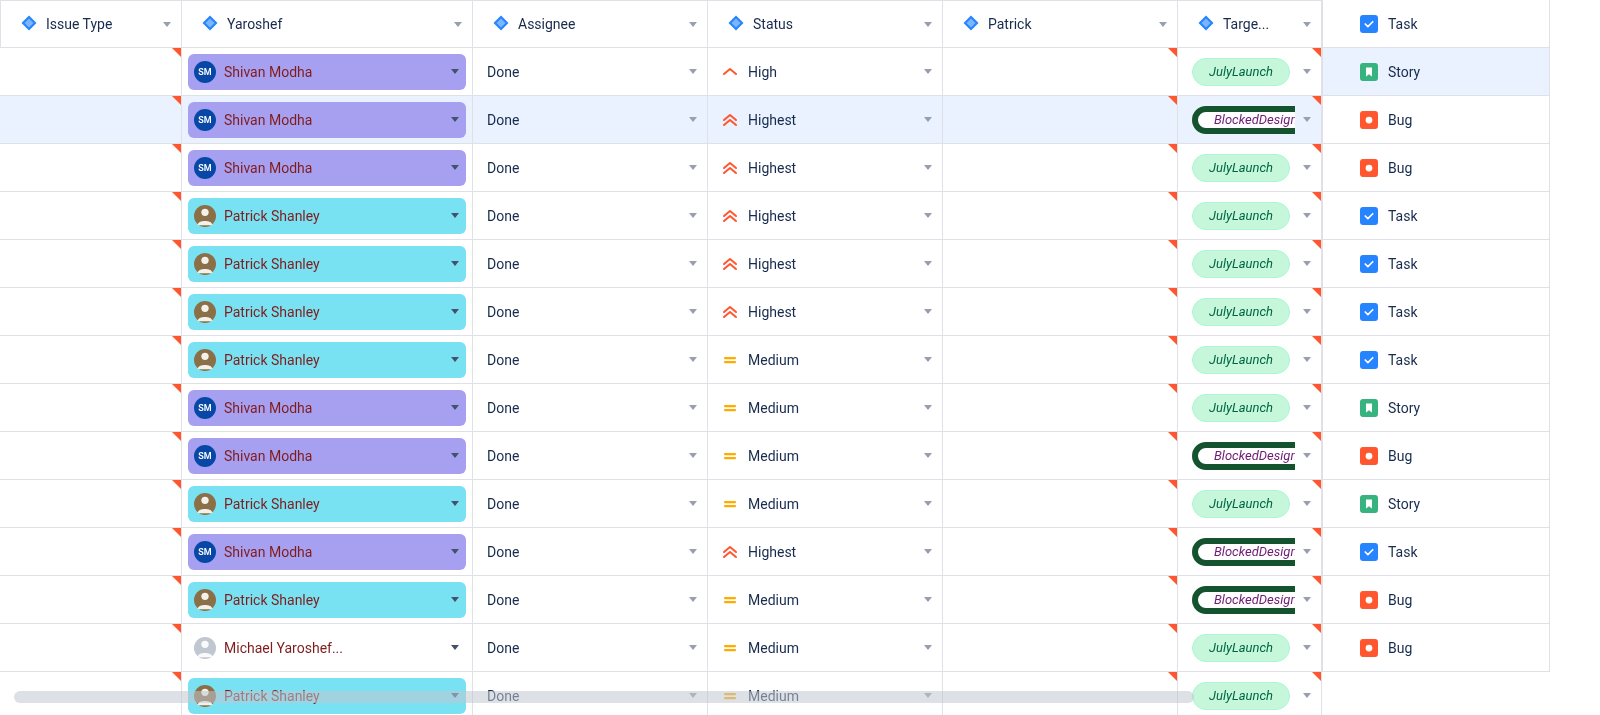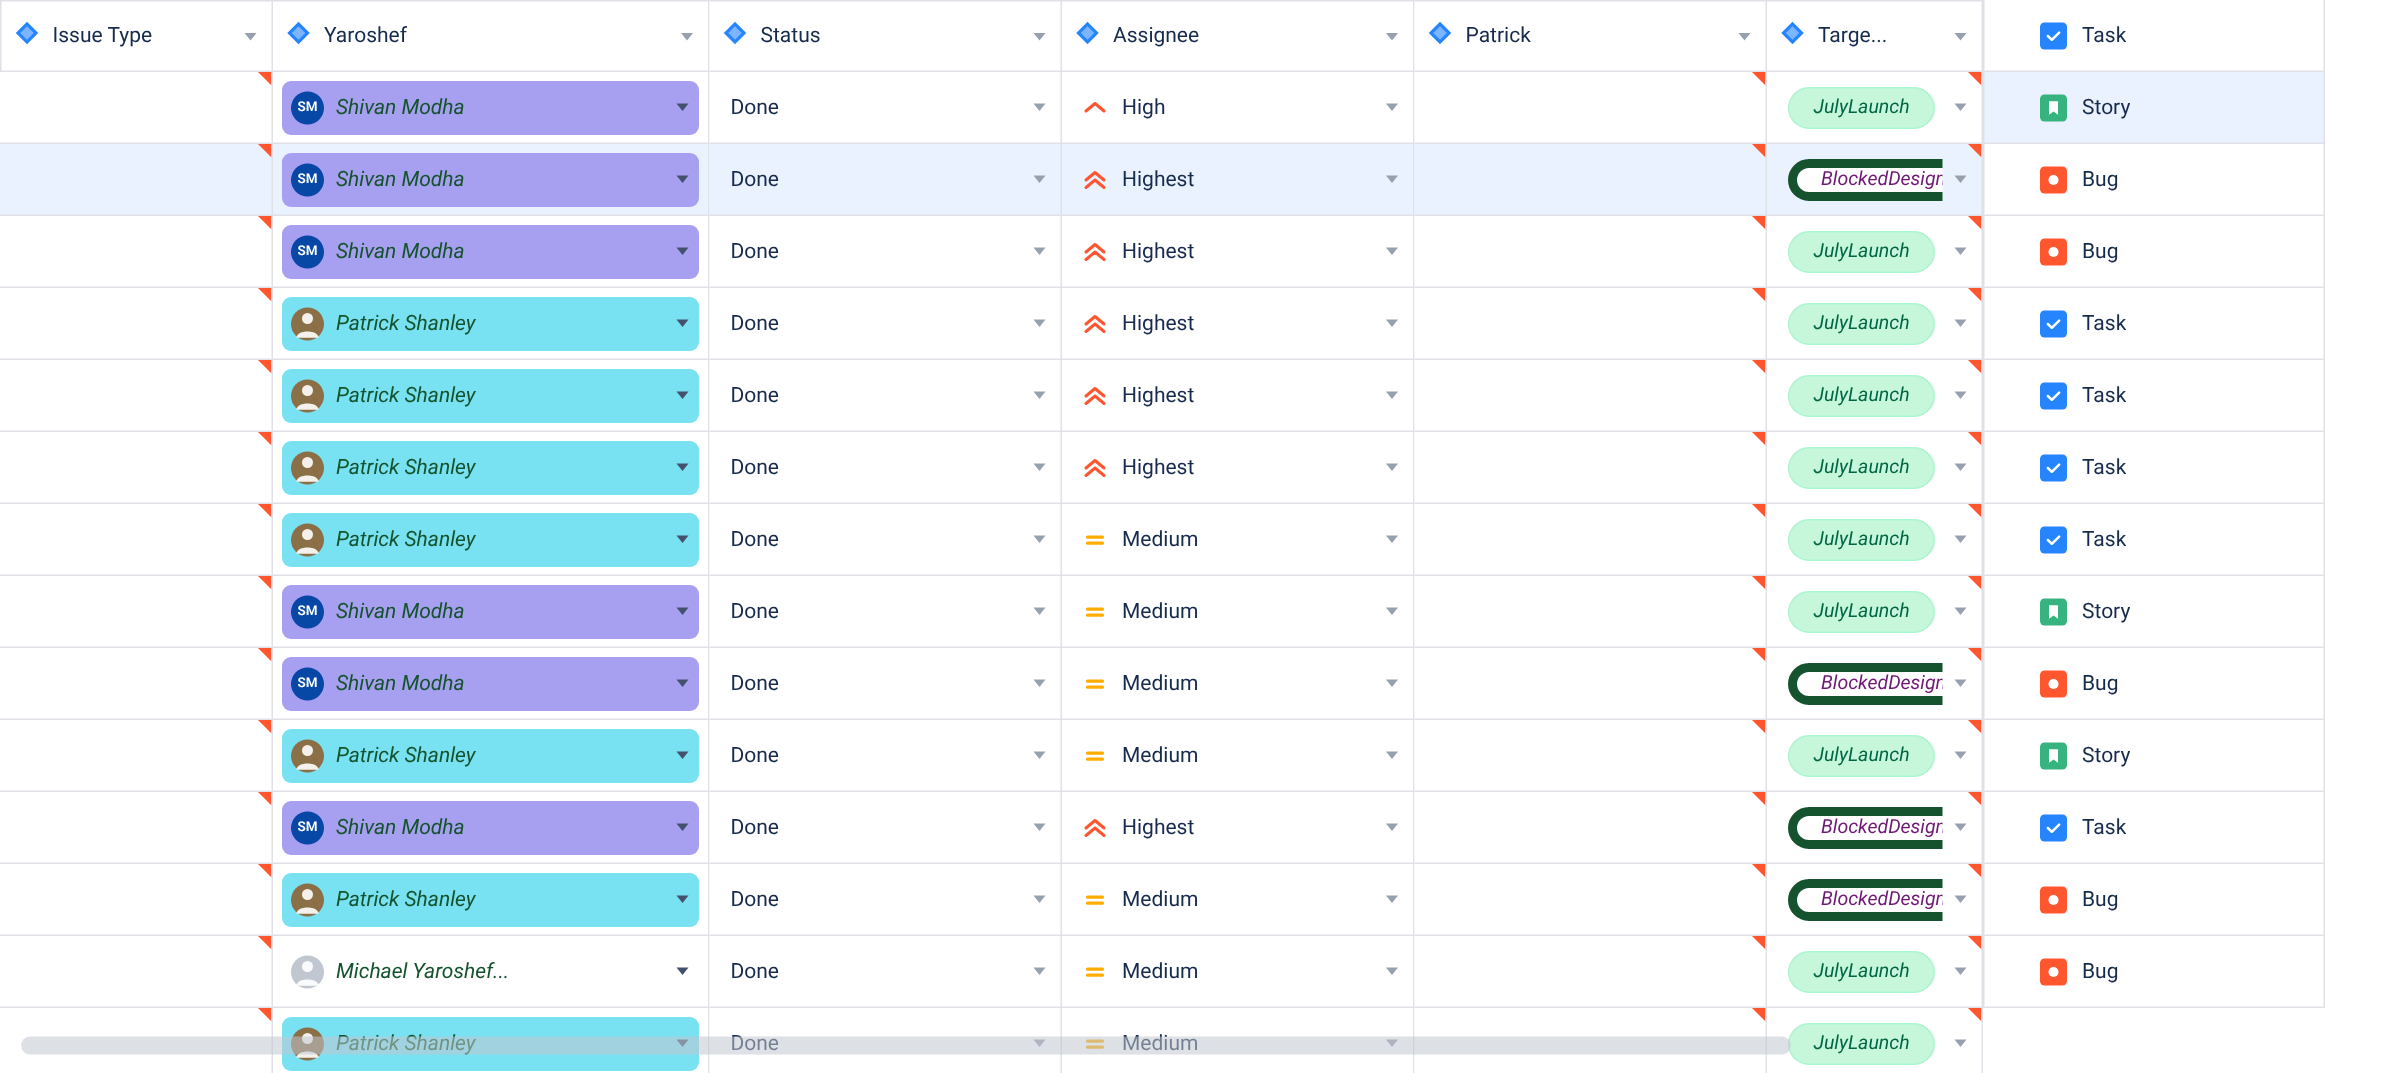--- a/index.html
+++ b/index.html
@@ -28,21 +28,21 @@
     opacity: 0.55;
     z-index: 50;
   }
   
   .hcell {
     height: 48px;
     border: 1px solid #dfe1e6;
     border-left: none;
     display: flex;
     align-items: center;
-    padding: 0 10px 0 8px;
+    padding: 0 10px 0 19px;
     background: #fff;
     position: relative;
   }
   .hcell:first-child { border-left: 1px solid #dfe1e6; }
   .hcell .jira-icon { flex: 0 0 auto; margin-right: 8px; }
   .hcell .label { flex: 1 1 auto; white-space: nowrap; overflow: hidden; text-overflow: ellipsis; color:#172B4D; }
   .hcell .caret { flex: 0 0 auto; color: #6b778c; }
   .hcell .filter-icon { color: #0065ff; margin-left: 6px; }
   
   .cell {
@@ -97,21 +97,21 @@
   .asg-my { background: transparent; }
   .asg-avatar {
     width: 22px; height: 22px; border-radius: 50%;
     margin-right: 8px; flex: 0 0 auto;
     display: inline-flex; align-items: center; justify-content: center;
     font-size: 9px; font-weight: 600; color: #fff;
   }
   .asg-sm .asg-avatar { background: #0747a6; }
   .asg-ps .asg-avatar { background: #8b6f47; }
   .asg-my .asg-avatar { background: #c1c7d0; }
-  .asg-name { flex: 1 1 auto; color: #14532d; white-space: nowrap; overflow: hidden; text-overflow: ellipsis; font-style: italic; }
+  .asg-name { flex: 1 1 auto; color: #7f1d1d; white-space: nowrap; overflow: hidden; text-overflow: ellipsis; }
   .asg-pill .caret { margin-left: 6px; border-top-color:#42526e; }
   
   .prio-icon { width: 16px; height: 16px; margin-right: 10px; flex: 0 0 auto; }
   
   .labels-wrap { display: flex; align-items: flex-start; gap: 6px; flex: 1 1 auto; min-width: 0; overflow: hidden; font-style: italic; }
   .chip {
     height: 28px; border-radius: 14px;
     padding: 0 16px;
     display: inline-flex; align-items: center;
     font-size: 13px; white-space: nowrap;
@@ -142,29 +142,29 @@
           <path d="M12 6 L18 12 L12 18 L6 12 Z" fill="#fff" opacity="0.4"></path>
         </svg></span>
       <span class="label">Yaroshef</span>
       <span class="caret light"></span>
     </div>
     <div class="hcell">
       <span class="jira-icon"><svg viewBox="0 0 24 24" width="18" height="18">
           <path d="M12 2 L22 12 L12 22 L2 12 Z" fill="#2684ff"></path>
           <path d="M12 6 L18 12 L12 18 L6 12 Z" fill="#fff" opacity="0.4"></path>
         </svg></span>
-      <span class="label">Status</span>
+      <span class="label">Assignee</span>
       <span class="caret light"></span>
     </div>
     <div class="hcell">
       <span class="jira-icon"><svg viewBox="0 0 24 24" width="18" height="18">
           <path d="M12 2 L22 12 L12 22 L2 12 Z" fill="#2684ff"></path>
           <path d="M12 6 L18 12 L12 18 L6 12 Z" fill="#fff" opacity="0.4"></path>
         </svg></span>
-      <span class="label">Assignee</span>
+      <span class="label">Status</span>
       <span class="caret light"></span>
     </div>
     <div class="hcell">
       <span class="jira-icon"><svg viewBox="0 0 24 24" width="18" height="18">
           <path d="M12 2 L22 12 L12 22 L2 12 Z" fill="#2684ff"></path>
           <path d="M12 6 L18 12 L12 18 L6 12 Z" fill="#fff" opacity="0.4"></path>
         </svg></span>
       <span class="label">Patrick</span>
       <span class="caret light"></span>
     </div>

